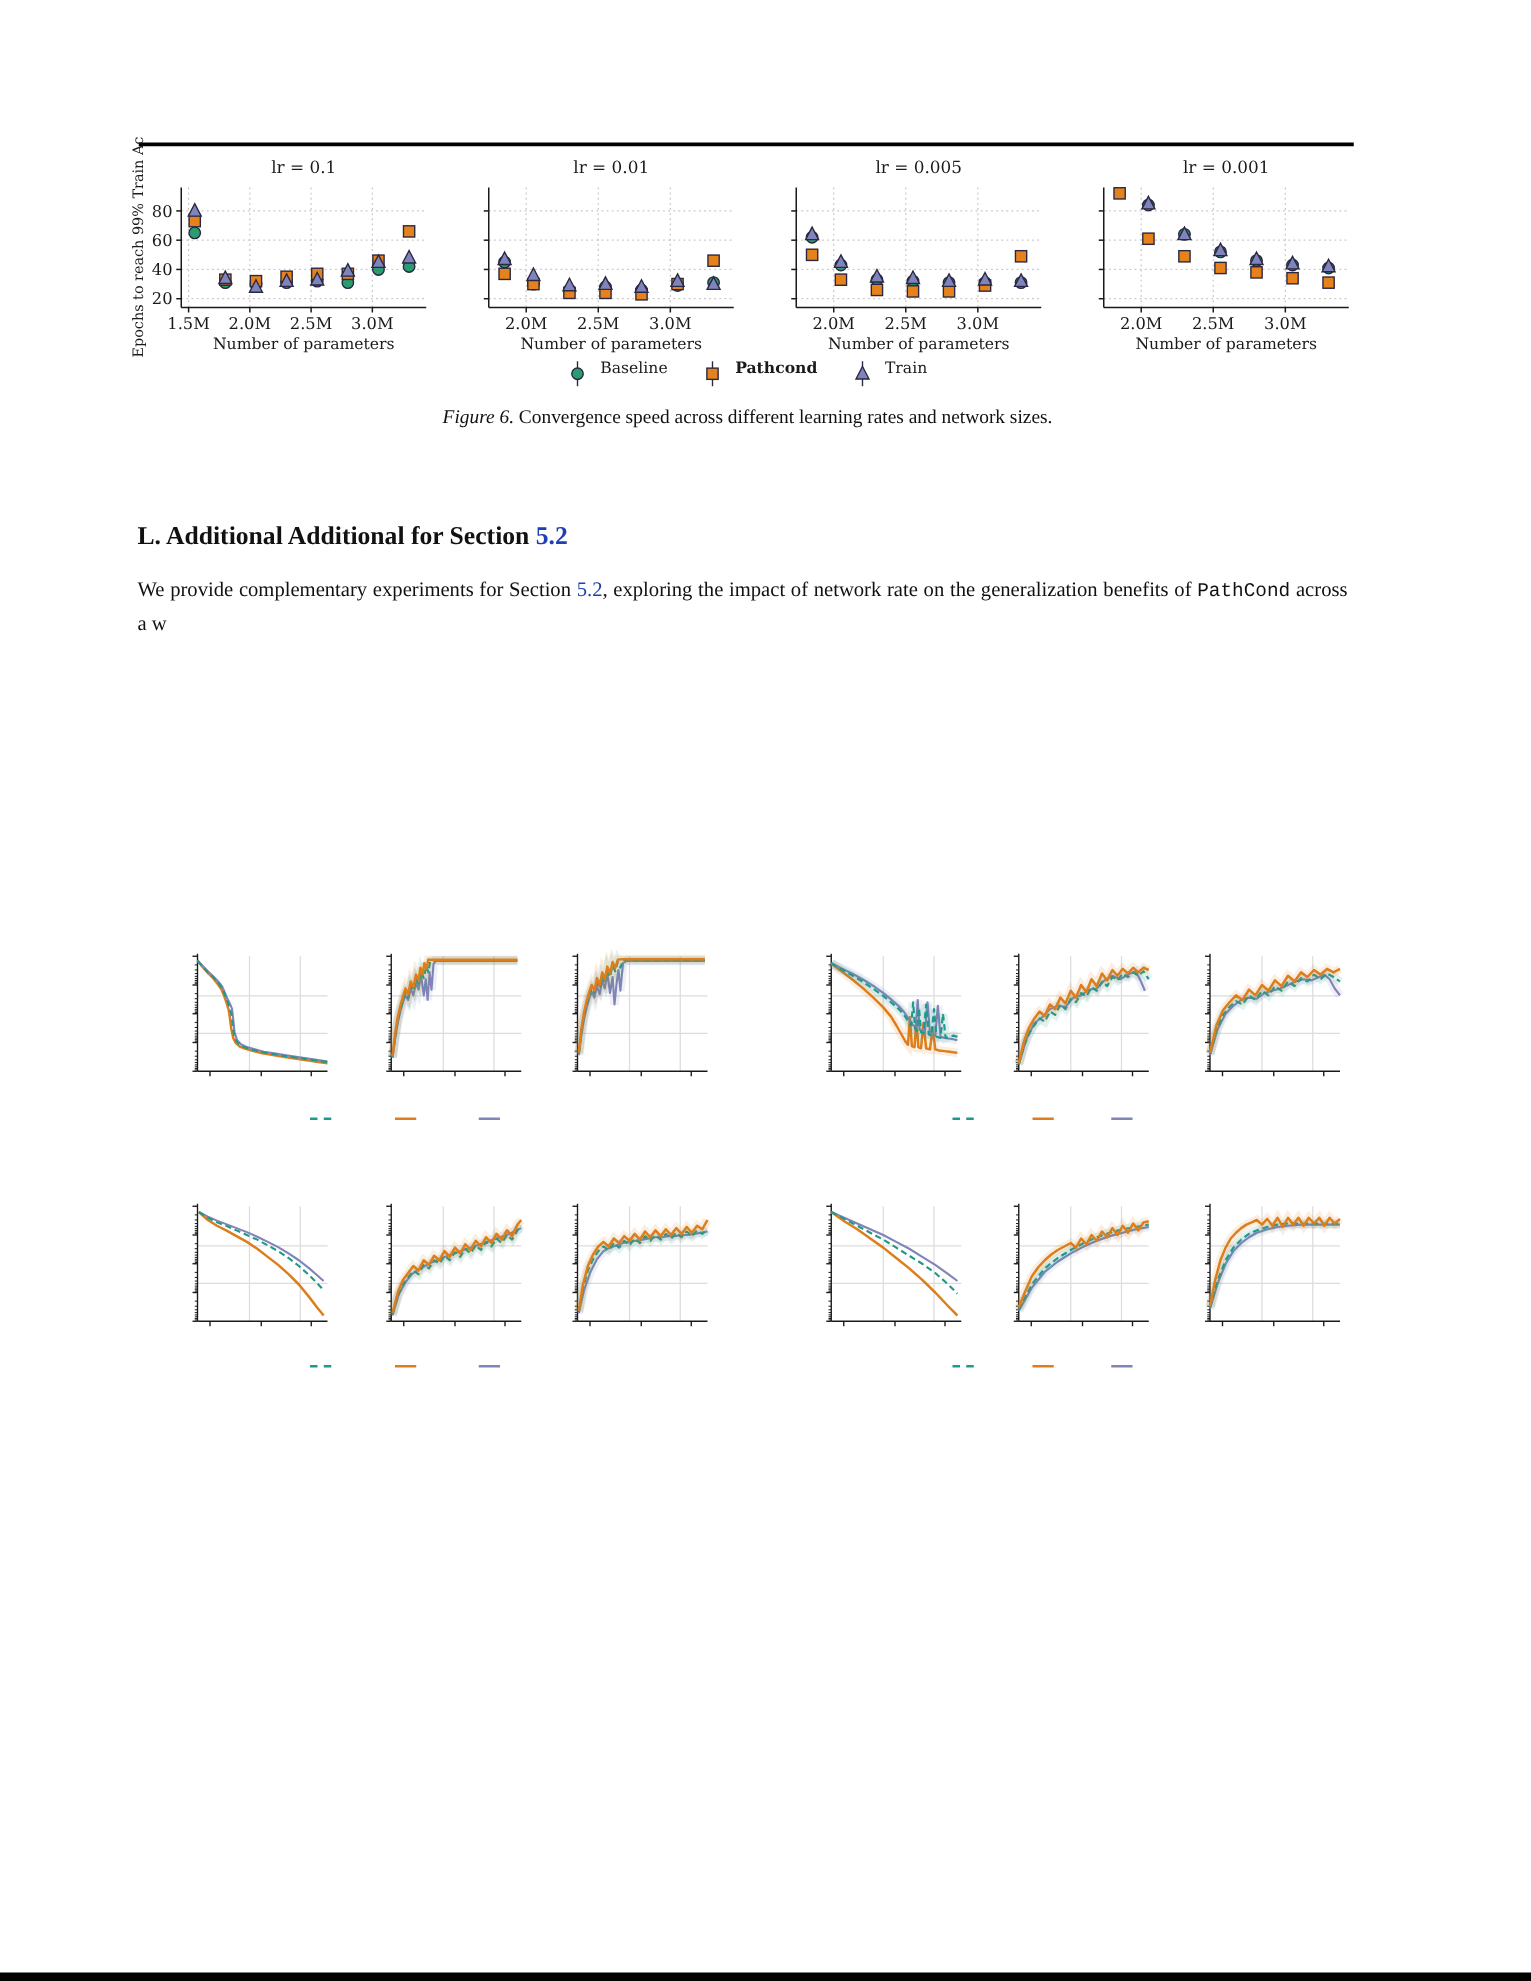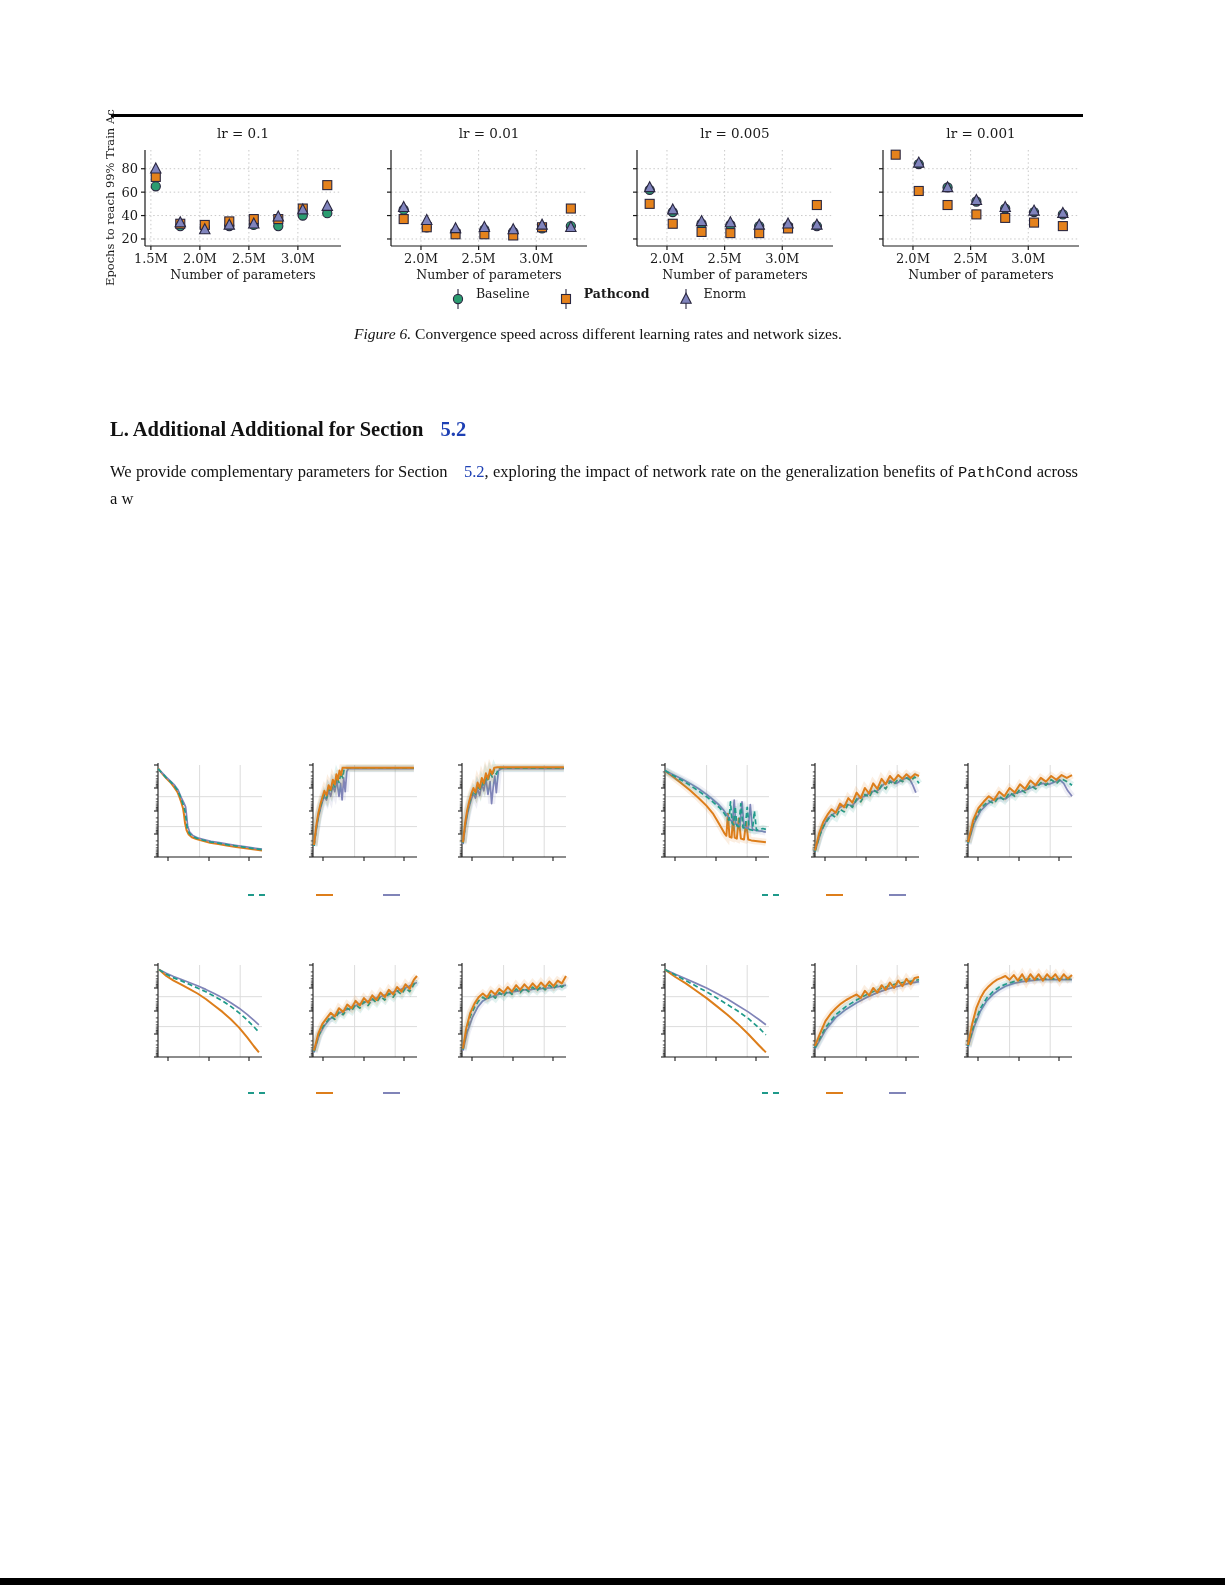--- a/index.html
+++ b/index.html
@@ -27,21 +27,21 @@
   .fig6-legend .item.bold{font-weight:bold;}
   .fig6-legend svg{overflow:visible;}
 
   .caption{position:absolute;left:113px;top:325px;width:970px;text-align:center;
     font-size:15.5px;color:#111;}
   .caption .figlabel{font-style:italic;}
 
   
   .heading{position:absolute;left:110px;top:418px;width:975px;
     font-size:20.5px;font-weight:bold;color:#111;}
-  .heading a, .para a{color:#1e40b4;text-decoration:none;font-weight:inherit;margin-left:12px;}
+  .heading a, .para a{color:#1e40b4;text-decoration:none;font-weight:inherit;}
   .para{position:absolute;left:110px;top:459px;width:968px;
     font-size:16.5px;line-height:26px;text-align:justify;color:#111;}
   .para .code{font-family:"Liberation Mono","DejaVu Sans Mono",monospace;font-size:15.5px;}
 
   
   #minifig svg.mini{position:absolute;overflow:visible;}
   .mgrid{stroke:#dcdcdc;stroke-width:1;}
   .mspine{stroke:#1a1a1a;stroke-width:1.1;}
   .mspinethin{stroke:#1a1a1a;stroke-width:0.8;}
   .mini-legend{position:absolute;display:flex;justify-content:space-between;align-items:center;}
@@ -341,32 +341,32 @@
             <line x1="8" x2="8" y1="3" y2="23" stroke="#2a2740" stroke-width="1.1"></line>
             <rect x="3.5" y="8.5" width="9" height="9" stroke="#2a2740" stroke-width="1.1" fill="#e5821c"></rect>
           </svg>
           <span>Pathcond</span>
         </span>
         <span class="item">
           <svg width="16" height="26">
             <line x1="8" x2="8" y1="3" y2="23" stroke="#2a2740" stroke-width="1.1"></line>
             <polygon points="8,7.2 13.2,17.2 2.8,17.2" stroke="#2a2740" stroke-width="1.1" fill="#8084bd"></polygon>
           </svg>
-          <span>Enorm</span>
+          <span>Train</span>
         </span>
       </div>
     <div class="caption">
       <span class="figlabel">Figure 6.</span>
       <span>Convergence speed across different learning rates and network sizes.</span>
     </div>
   </div>
 
   <div class="heading"><span>L. Additional Additional for Section </span><a href="#">5.2</a></div>
 
-  <div class="para"><span>We provide complementary parameters for Section </span><a href="#">5.2</a><span>, exploring the impact of network rate on the generalization benefits of </span><span class="code">PathCond</span><span> across a w</span></div>
+  <div class="para"><span>We provide complementary experiments for Section </span><a href="#">5.2</a><span>, exploring the impact of network rate on the generalization benefits of </span><span class="code">PathCond</span><span> across a w</span></div>
 
   <div id="minifig">
       <svg width="112" height="100" class="mini" style="left: 152px; top: 763px;">
         <line x1="47.6" x2="47.6" y1="2" y2="94" class="mgrid"></line>
         <line x1="88.2" x2="88.2" y1="2" y2="94" class="mgrid"></line>
         <line x1="6" x2="110" y1="33.7" y2="33.7" class="mgrid"></line>
         <line x1="6" x2="110" y1="63.6" y2="63.6" class="mgrid"></line>
         <line x1="6" x2="6" y1="0" y2="94" class="mspine"></line>
         <line x1="6" x2="110" y1="94" y2="94" class="mspine"></line>
         <line x1="2" x2="6" y1="2" y2="2" class="mspine"></line>

